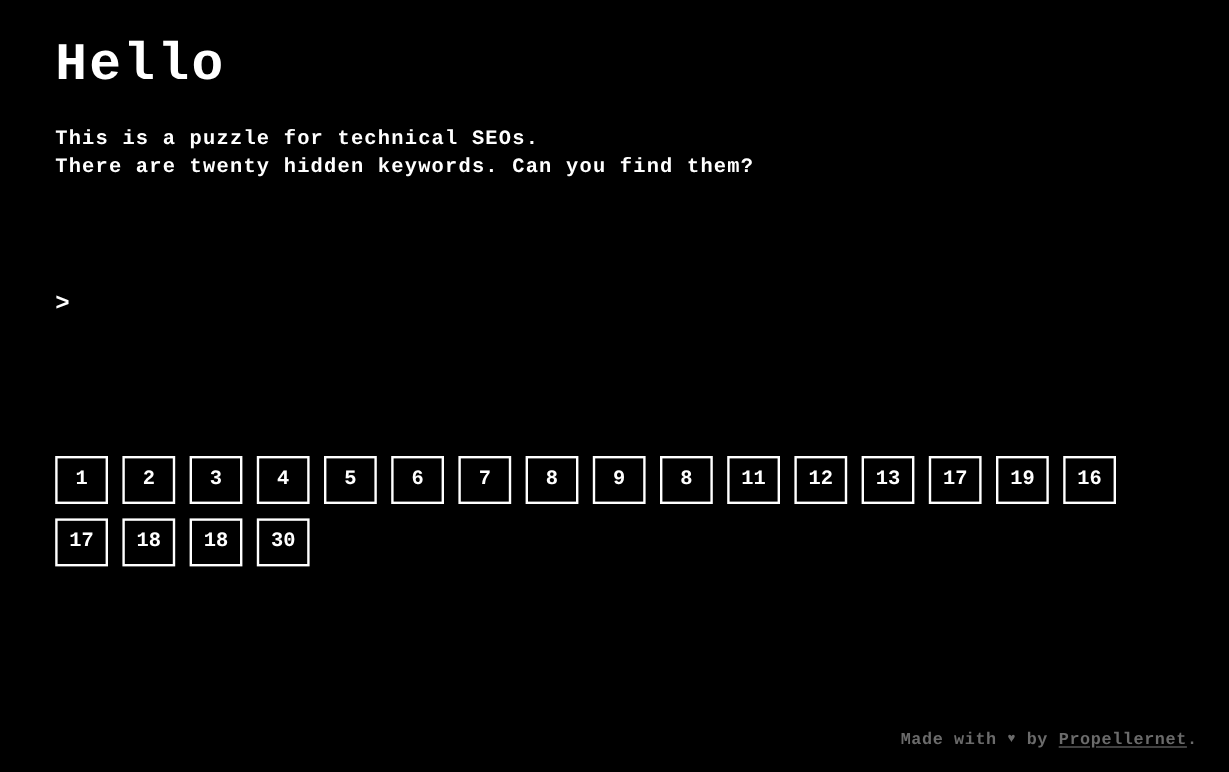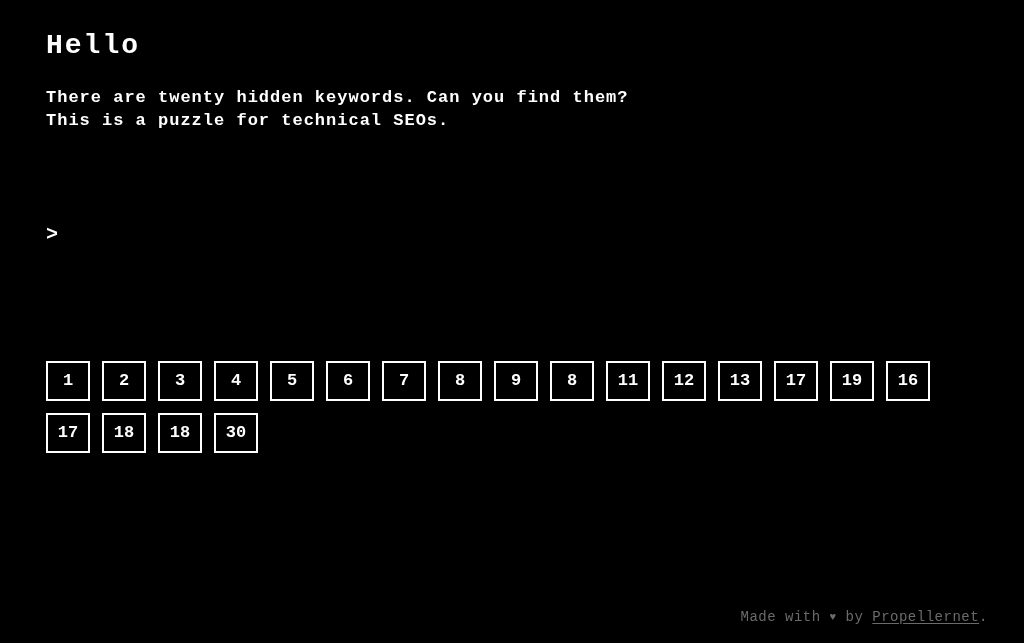--- a/index.html
+++ b/index.html
@@ -13,21 +13,21 @@
       font-family: "Courier New", Courier, monospace;
       width: 1024px;
       height: 643px;
       overflow: hidden;
       position: relative;
     }
     .container {
       padding: 30px 46px 0 46px;
     }
     .page-title {
-      font-size: 28px;
+      font-size: 44px;
       font-weight: bold;
       letter-spacing: 2px;
       margin-bottom: 26px;
       font-family: "Courier New", Courier, monospace;
     }
     .intro {
       font-size: 17px;
       font-weight: bold;
       letter-spacing: 1px;
       line-height: 1.35;
@@ -72,23 +72,23 @@
       justify-content: center;
       font-size: 17px;
       font-weight: bold;
       letter-spacing: 0;
       cursor: pointer;
       user-select: none;
     }
     .footer {
       position: absolute;
       bottom: 18px;
-      right: 36px;
+      right: 26px;
       font-size: 14px;
-      font-weight: normal;
+      font-weight: bold;
       color: #6b6b6b;
       letter-spacing: 0.5px;
     }
     .footer .heart {
       color: #6b6b6b;
       font-size: 11px;
       vertical-align: middle;
     }
     .footer a {
       color: #6b6b6b;
@@ -96,22 +96,22 @@
       text-underline-offset: 2px;
     }
   </style>
 </head>
 <body>
 
 <div class="container">
   <h1 class="page-title">Hello</h1>
 
   <div class="intro">
+    <p>This is a puzzle for technical SEOs.</p>
     <p>There are twenty hidden keywords. Can you find them?</p>
-    <p>This is a puzzle for technical SEOs.</p>
   </div>
 
   <div class="prompt">
     <span class="prompt-symbol">&gt;</span>
     <input class="prompt-input" type="text" value="" style="">
   </div>
 
   <div class="boxes">
     <div class="box">1</div>
     <div class="box">2</div>

